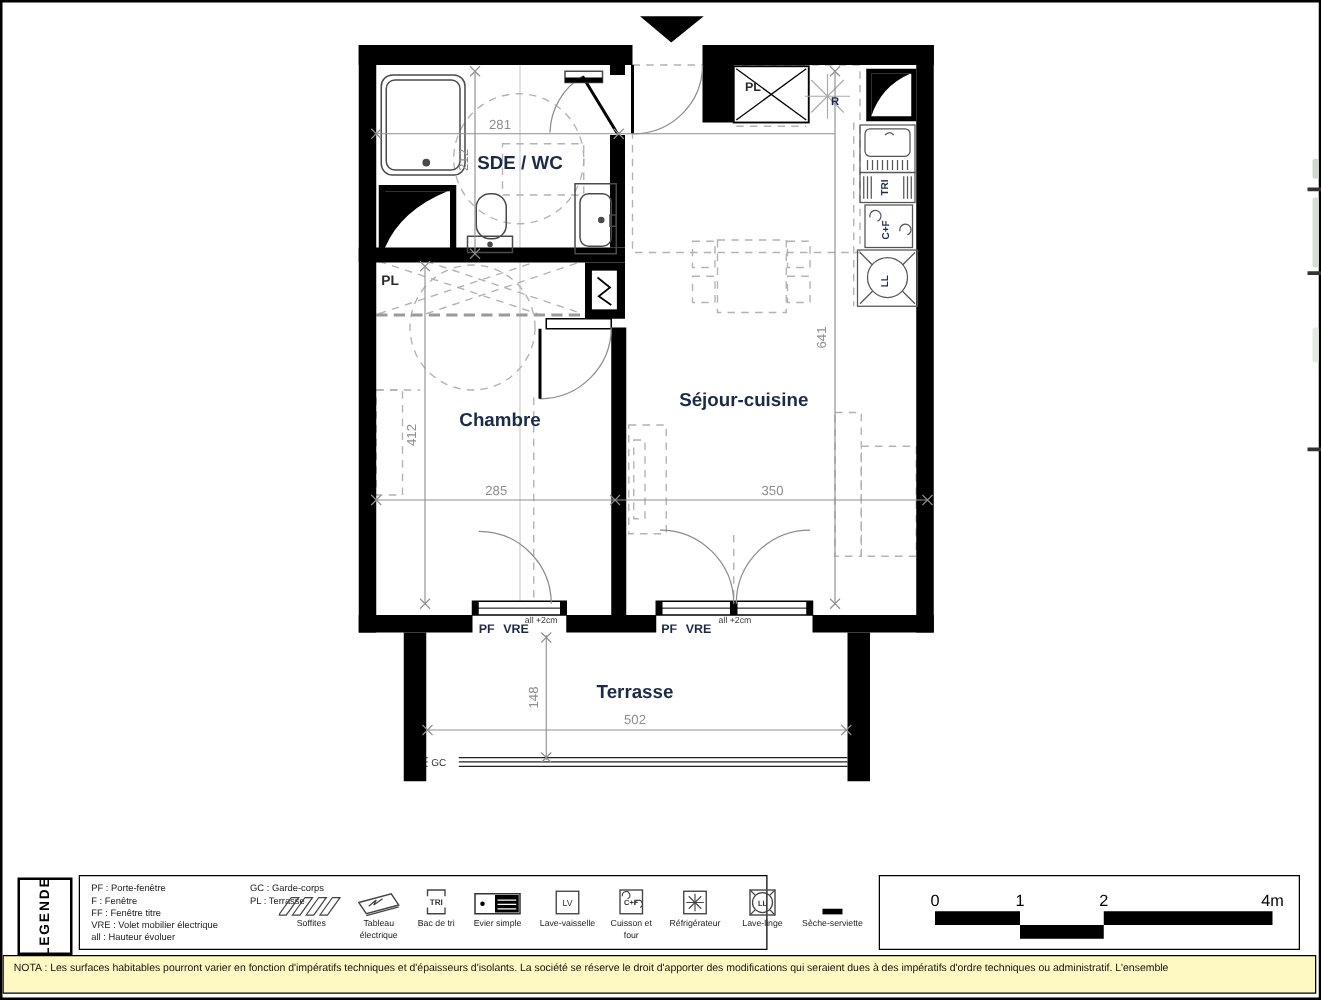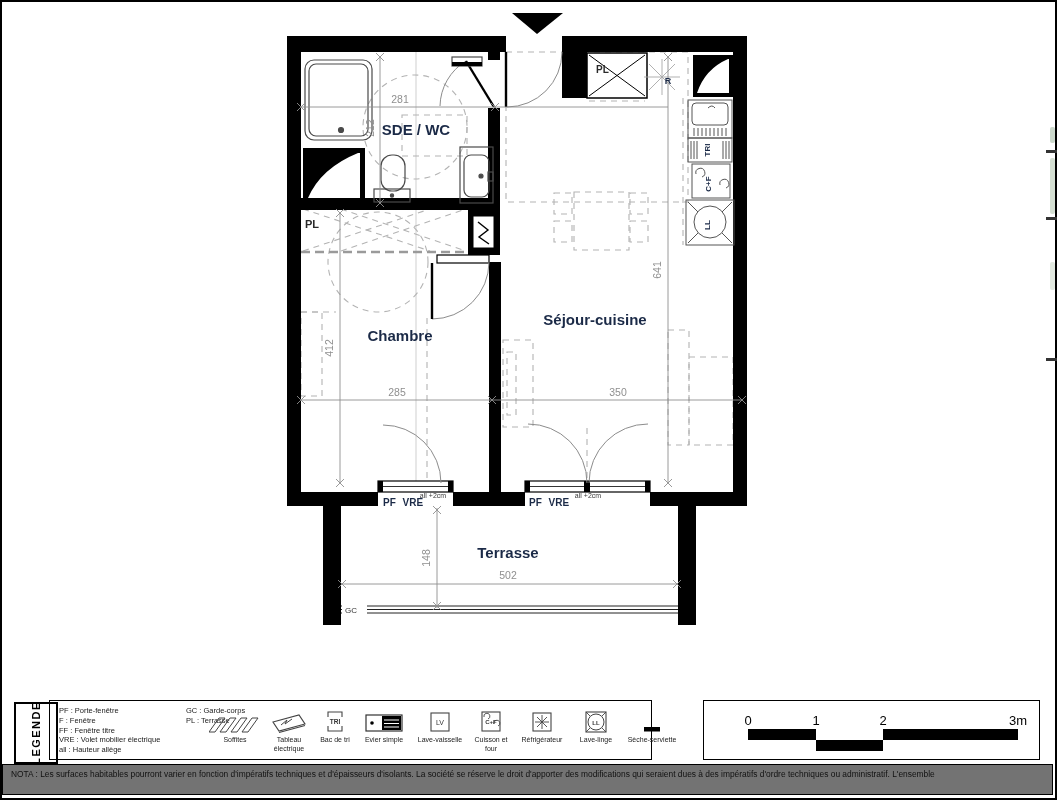--- a/index.html
+++ b/index.html
@@ -12,32 +12,32 @@
   .dim{font-size:10.5px;fill:#8f8f8f;}
   .pl{font-size:11px;font-weight:600;fill:#2a2a2a;}
   .plsmall{font-size:10px;font-weight:600;fill:#2a2a2a;}
   .winlbl{font-size:10px;font-weight:bold;fill:#1b2a47;word-spacing:4px;}
   .tiny{font-size:7px;fill:#3a3a3a;}
   .fixlbl{font-size:8px;font-weight:bold;fill:#1b2a47;}
   .gclbl{font-size:8px;fill:#333;}
   
   .legende-box{left:14px;top:702px;width:40px;height:58px;border:2px solid #000;display:flex;align-items:center;justify-content:center;}
   .legende-box span{transform:rotate(-90deg);font-weight:bold;font-size:11px;letter-spacing:1.5px;white-space:nowrap;color:#000;}
-  .legend-box{left:49px;top:700px;width:603px;height:60px;border:1.5px solid #000;box-sizing:border-box;}
+  .legend-box{left:63px;top:700px;width:551px;height:60px;border:1.5px solid #000;box-sizing:border-box;}
   .abbr{position:absolute;top:5px;font-size:7.5px;color:#222;line-height:9.8px;white-space:nowrap;}
   .abbr1{left:9px;} .abbr2{left:100px;margin-left:36px;}
   .legend-items{position:absolute;left:158px;top:6px;width:472px;height:48px;display:flex;justify-content:space-between;}
   .li{display:flex;flex-direction:column;align-items:center;}
   .ic{height:26px;display:flex;align-items:flex-end;justify-content:center;}
   .ll{font-size:7px;color:#222;text-align:center;line-height:8.5px;margin-top:3px;}
   .scale-box{left:703px;top:700px;width:337px;height:60px;border:1.5px solid #000;box-sizing:border-box;}
   .scale-num{position:absolute;top:12px;font-size:13px;color:#000;transform:translateX(-50%);}
   .sbar{position:absolute;background:#000;height:11px;}
   
-  .nota-box{left:2px;top:764px;width:1051px;height:31px;border:1.5px solid #000;box-sizing:border-box;padding:3px 8px;font-size:8.4px;color:#111;line-height:12px;background:#737373;}
+  .nota-box{left:2px;top:764px;width:1051px;height:31px;border:1.5px solid #000;box-sizing:border-box;padding:3px 8px;font-size:8.4px;color:#111;line-height:12px;background:#fef9c3;}
   .edge-tick{position:absolute;background:#333;}
   .edge-blob{position:absolute;border-radius:2px;}
 </style>
 </head>
 <body>
 
 <div class="page-border"></div>
 
 <svg class="abs" style="left:0;top:0" width="1057" height="700" viewBox="0 0 1057 700">
 
@@ -267,21 +267,21 @@
 <div class="abs legende-box">
   <span>LEGENDE</span>
 </div>
 
 <div class="abs legend-box">
   <div class="abbr abbr1">
     <div>PF : Porte-fenêtre</div>
     <div>F : Fenêtre</div>
     <div>FF : Fenêtre titre</div>
     <div>VRE : Volet mobilier électrique</div>
-    <div>all : Hauteur allège</div>
+    <div>all : Hauteur évoluer</div>
   </div>
   <div class="abbr abbr2">
     <div>GC : Garde-corps</div>
     <div>PL : Terrasse</div>
   </div>
 
   <div class="legend-items">
     <div class="li" style="width:54px">
       <span class="ic">
         <svg width="52" height="16" viewBox="0 0 52 16">
@@ -386,21 +386,21 @@
       </span>
       <span class="ll">Sèche-serviette</span>
     </div>
   </div>
 </div>
 
 <div class="abs scale-box">
   <span class="scale-num" style="left:44px">0</span>
   <span class="scale-num" style="left:112px">1</span>
   <span class="scale-num" style="left:179px">2</span>
-  <span class="scale-num" style="left:314px">3m</span>
+  <span class="scale-num" style="left:314px">4m</span>
   <div class="sbar" style="left:44px;top:28px;width:68px"></div>
   <div class="sbar" style="left:112px;top:39px;width:67px"></div>
   <div class="sbar" style="left:179px;top:28px;width:135px"></div>
 </div>
 
 <div class="abs nota-box">
   <div>NOTA : Les surfaces habitables pourront varier en fonction d'impératifs techniques et d'épaisseurs d'isolants. La société se réserve le droit d'apporter des modifications qui seraient dues à des impératifs d'ordre techniques ou administratif. L'ensemble</div>
 </div>
 
 <div class="edge-blob" style="left:1050px;top:127px;width:5px;height:16px;background:#ccd9cc"></div>

